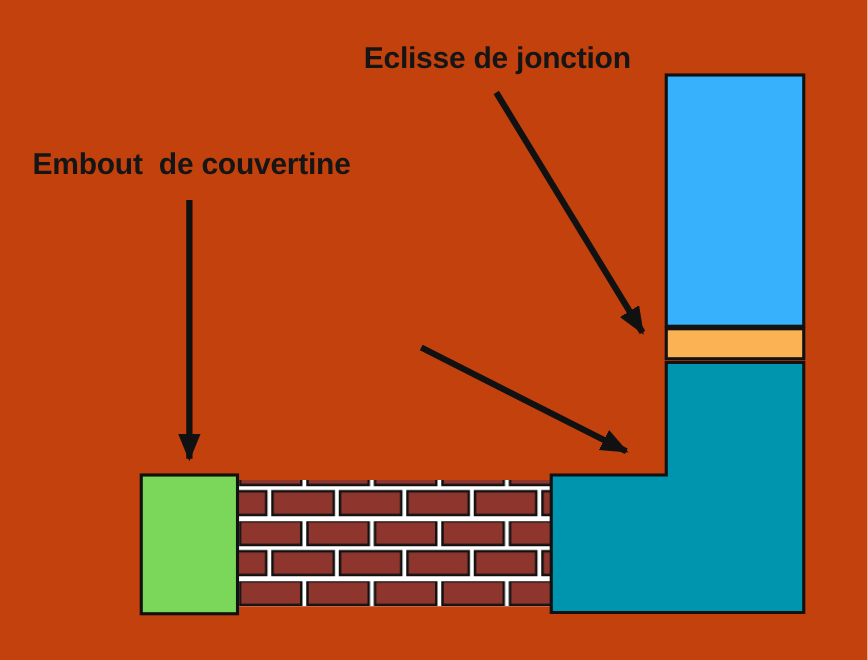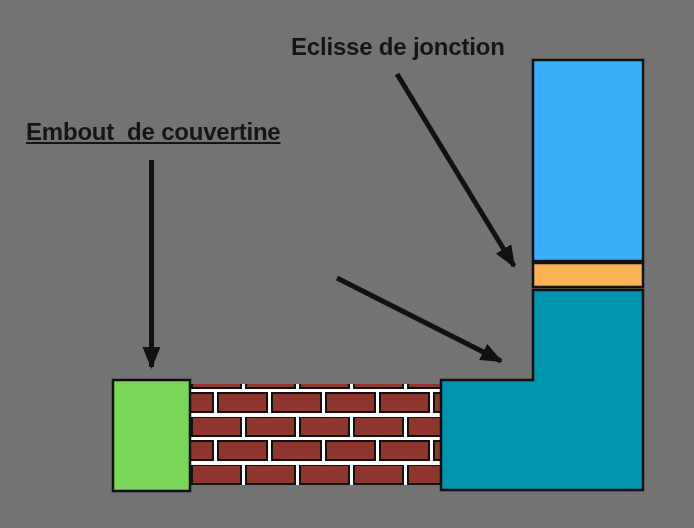--- a/index.html
+++ b/index.html
@@ -1,35 +1,35 @@
 <!DOCTYPE html>
 <html><head>
 <meta charset="utf-8">
 <style>
   html, body { margin: 0; padding: 0; background: #ffffff; }
   .canvas {
     position: relative;
     width: 694px;
     height: 528px;
-    background: #737373;
+    background: #c2410c;
     overflow: hidden;
     font-family: "Liberation Sans", "DejaVu Sans", sans-serif;
   }
   .canvas svg { position: absolute; left: 0; top: 0; }
   .diagram-label {
     position: absolute;
     font-weight: 700;
     font-size: 24px;
     line-height: 1.1;
     color: #151515;
     white-space: pre;
     letter-spacing: -0.2px;
   }
   .label-eclisse { left: 291px; top: 34px; }
-  .label-embout  { left: 26px;  top: 119px; text-decoration: underline; }
+  .label-embout  { left: 26px;  top: 119px; }
   .label-angle   { left: 224px; top: 239px; }
   .outlined { stroke: #111111; stroke-width: 2.5px; }
   .brick-stroke { stroke: #111111; stroke-width: 2px; }
   .arrow-line { stroke: #111111; stroke-width: 5px; fill: none; }
   .arrow-head-fill { fill: #111111; }
 </style>
 </head>
 <body>
 
 <div class="canvas">

